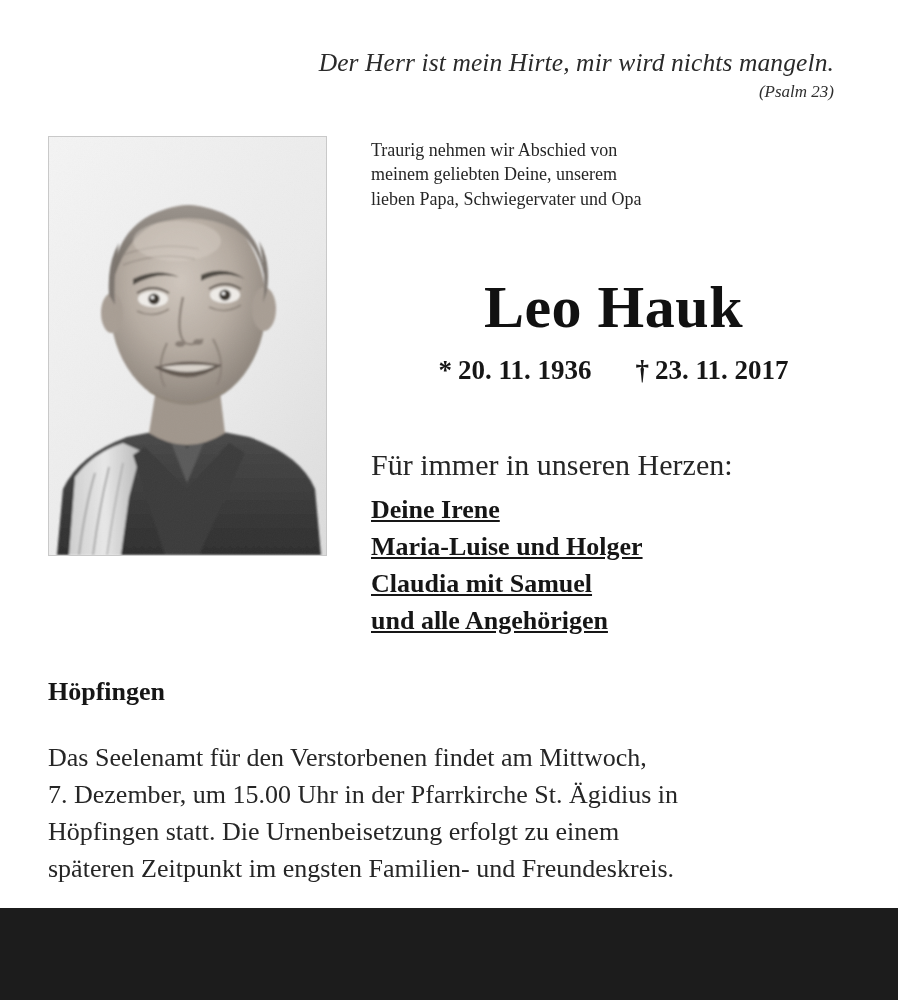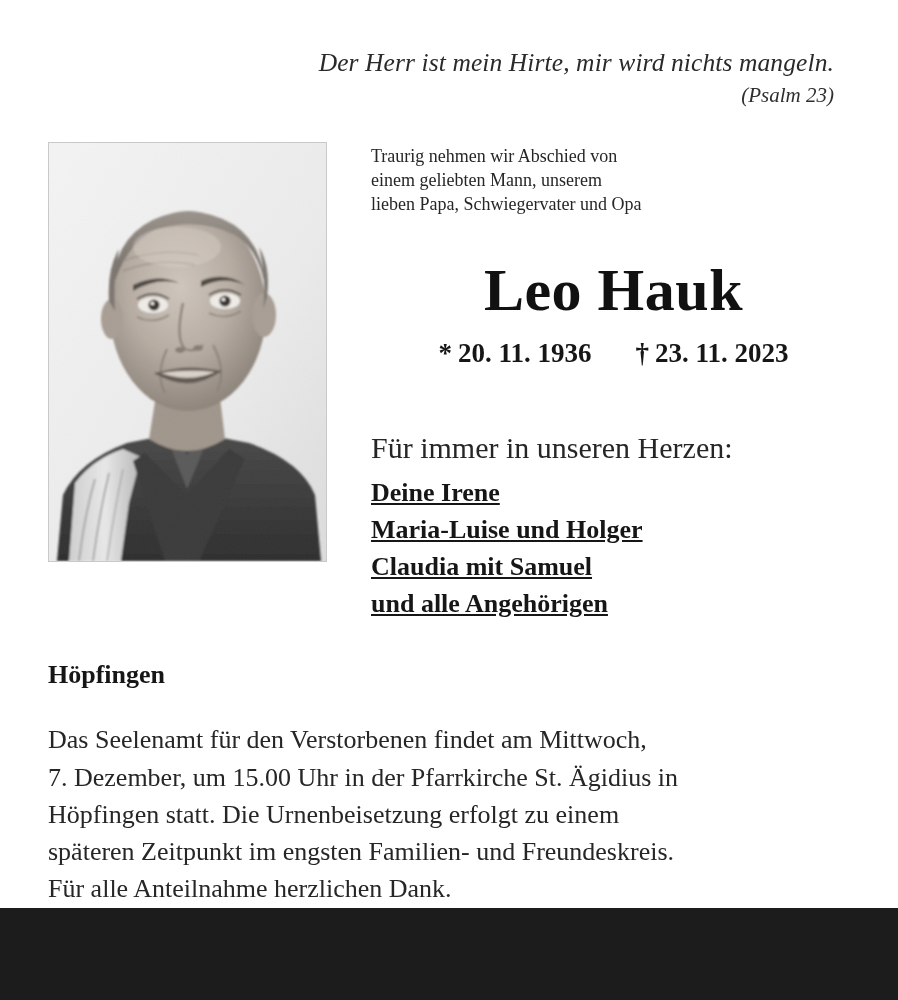--- a/index.html
+++ b/index.html
@@ -42,21 +42,21 @@
   .quote-line {
     font-style: italic;
     font-size: 25.5px;
     line-height: 1.22;
     color: #2a2a2a;
     letter-spacing: 0.1px;
     white-space: nowrap;
   }
   .quote-source {
     font-style: italic;
-    font-size: 21px;
+    font-size: 17px;
     line-height: 1.45;
     color: #2f2f2f;
     margin-top: 2px;
   }
 
   
   .upper {
     display: flex;
     align-items: flex-start;
     margin-top: 31px;
@@ -86,21 +86,21 @@
   .intro-line {
     font-size: 18px;
     line-height: 1.36;
     color: #262626;
     white-space: nowrap;
   }
 
   
   .name-block {
     text-align: center;
-    margin-top: 42px;
+    margin-top: 65px;
   }
   .deceased-name {
     font-size: 60px;
     font-weight: bold;
     letter-spacing: 0.5px;
     line-height: 1.05;
     color: #111111;
   }
   .dates-row {
     margin-top: 16px;
@@ -264,31 +264,31 @@
 
             <ellipse cx="128" cy="104" rx="44" ry="20" fill="#d9d1c8" opacity="0.45"></ellipse>
           </g>
 
           <rect x="0" y="0" width="277" height="418" filter="url(#grain)" opacity="0.5"></rect>
         </svg>
       </div>
 
       <div class="text-col">
         <div class="intro-line">Traurig nehmen wir Abschied von</div>
-        <div class="intro-line">einem geliebten Mann, unserem</div>
+        <div class="intro-line">meinem geliebten Deine, unserem</div>
         <div class="intro-line">lieben Papa, Schwiegervater und Opa</div>
 
         <div class="name-block">
           <div class="deceased-name">Leo Hauk</div>
           <div class="dates-row">
             <span class="date-item">
               <span class="symbol">*</span><span>20. 11. 1936</span>
             </span>
             <span class="date-item">
-              <span class="symbol">†</span><span>23. 11. 2023</span>
+              <span class="symbol">†</span><span>23. 11. 2017</span>
             </span>
           </div>
         </div>
 
         <div class="survivors">
           <div class="survivors-intro">Für immer in unseren Herzen:</div>
           <div class="survivor-line">Deine Irene</div>
           <div class="survivor-line">Maria-Luise und Holger</div>
           <div class="survivor-line">Claudia mit Samuel</div>
           <div class="survivor-line">und alle Angehörigen</div>
@@ -296,18 +296,17 @@
       </div>
     </div>
 
     <div class="lower">
       <div class="place-name">Höpfingen</div>
       <div class="service-text">
         <div class="service-line">Das Seelenamt für den Verstorbenen findet am Mittwoch,</div>
         <div class="service-line">7. Dezember, um 15.00 Uhr in der Pfarrkirche St. Ägidius in</div>
         <div class="service-line">Höpfingen statt. Die Urnenbeisetzung erfolgt zu einem</div>
         <div class="service-line">späteren Zeitpunkt im engsten Familien- und Freundeskreis.</div>
-        <div class="service-line">Für alle Anteilnahme herzlichen Dank.</div>
       </div>
     </div>
 
   </div>
 </div>
 
 </body></html>

